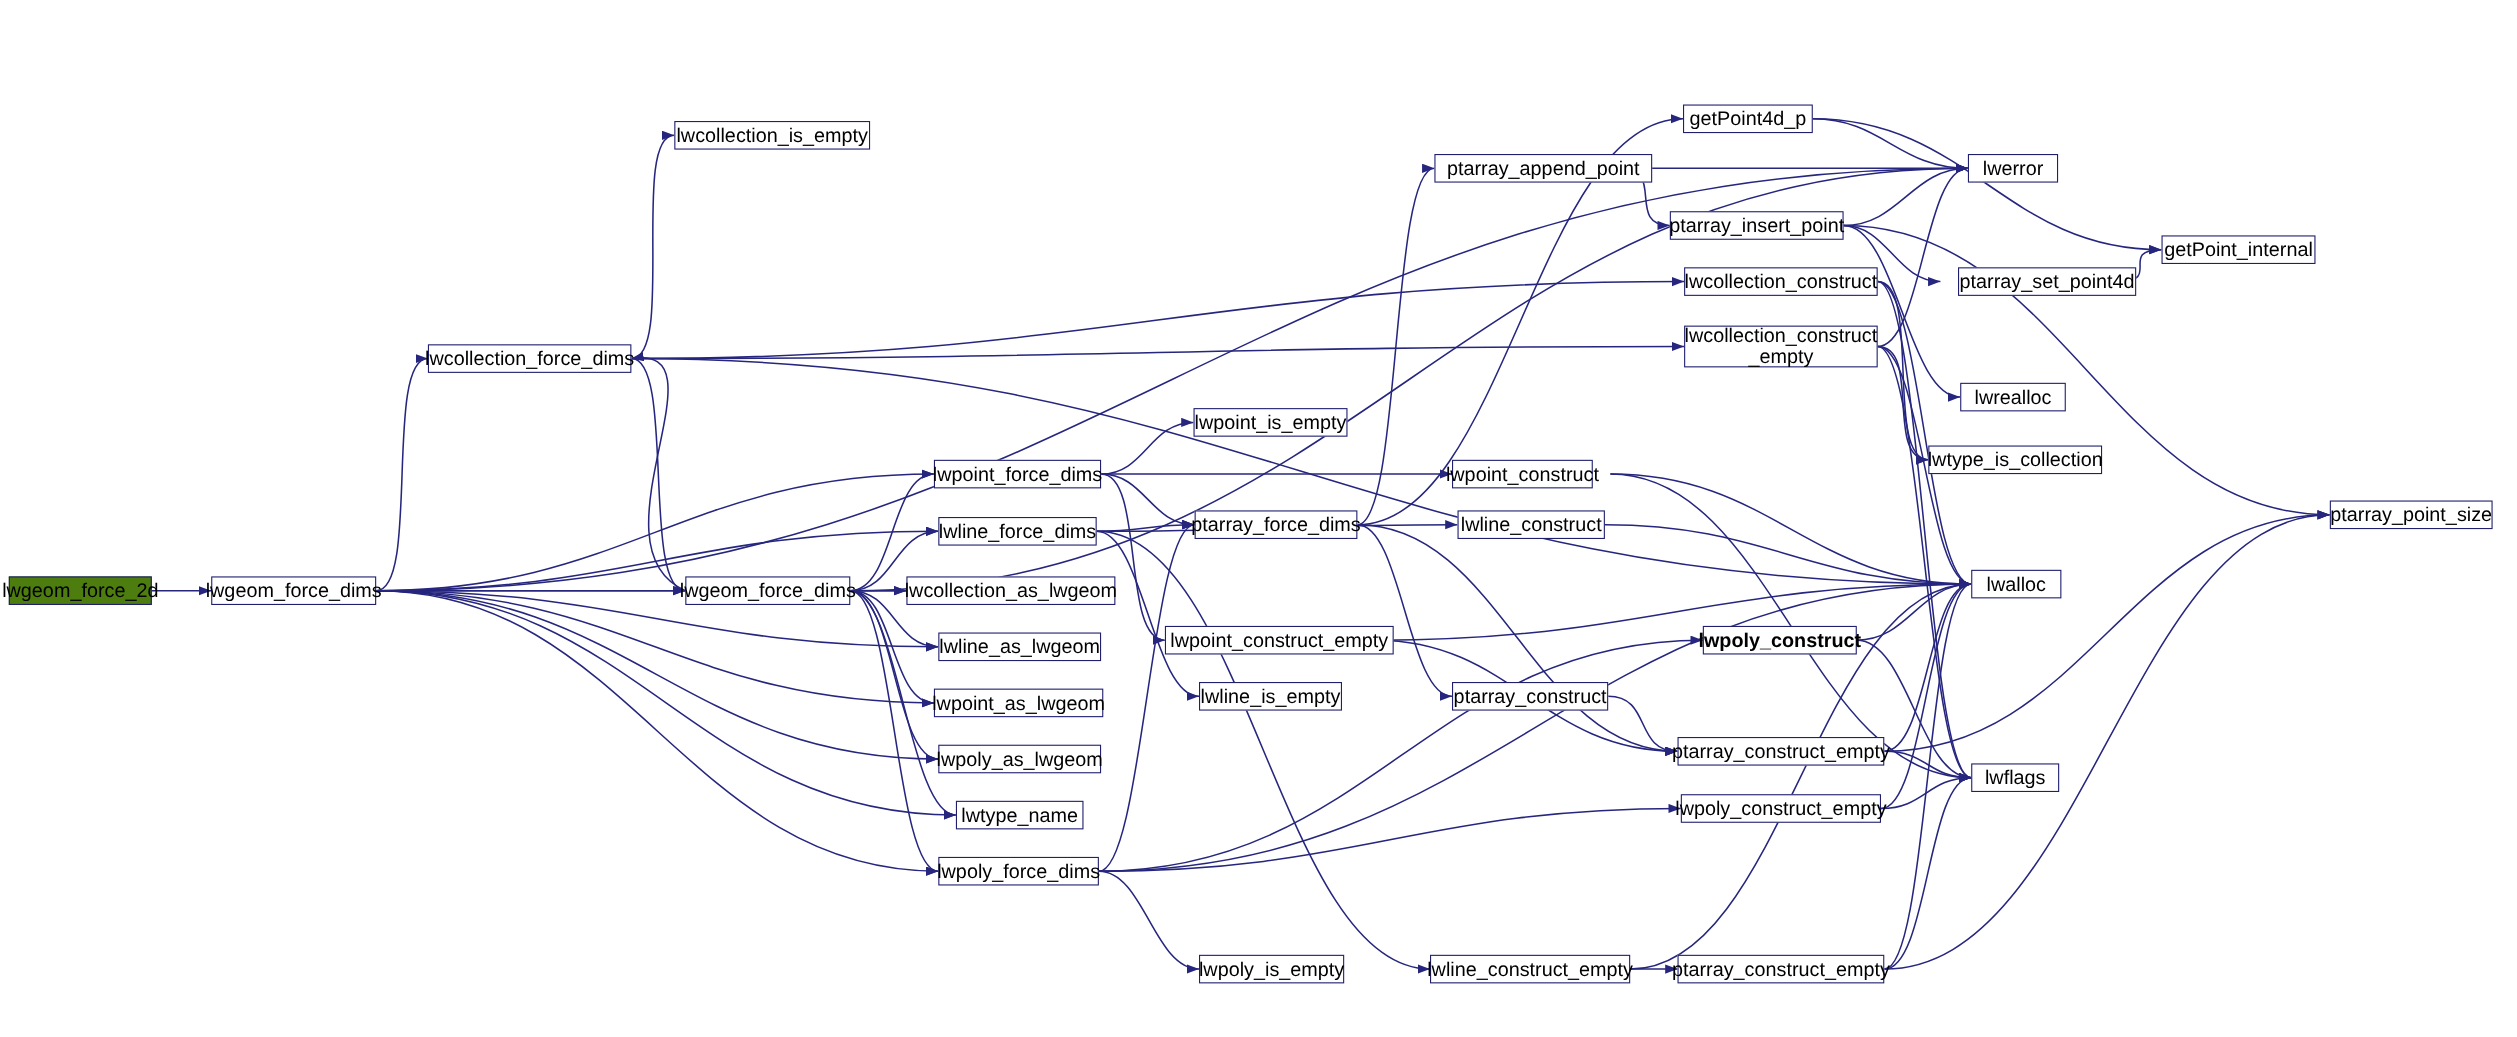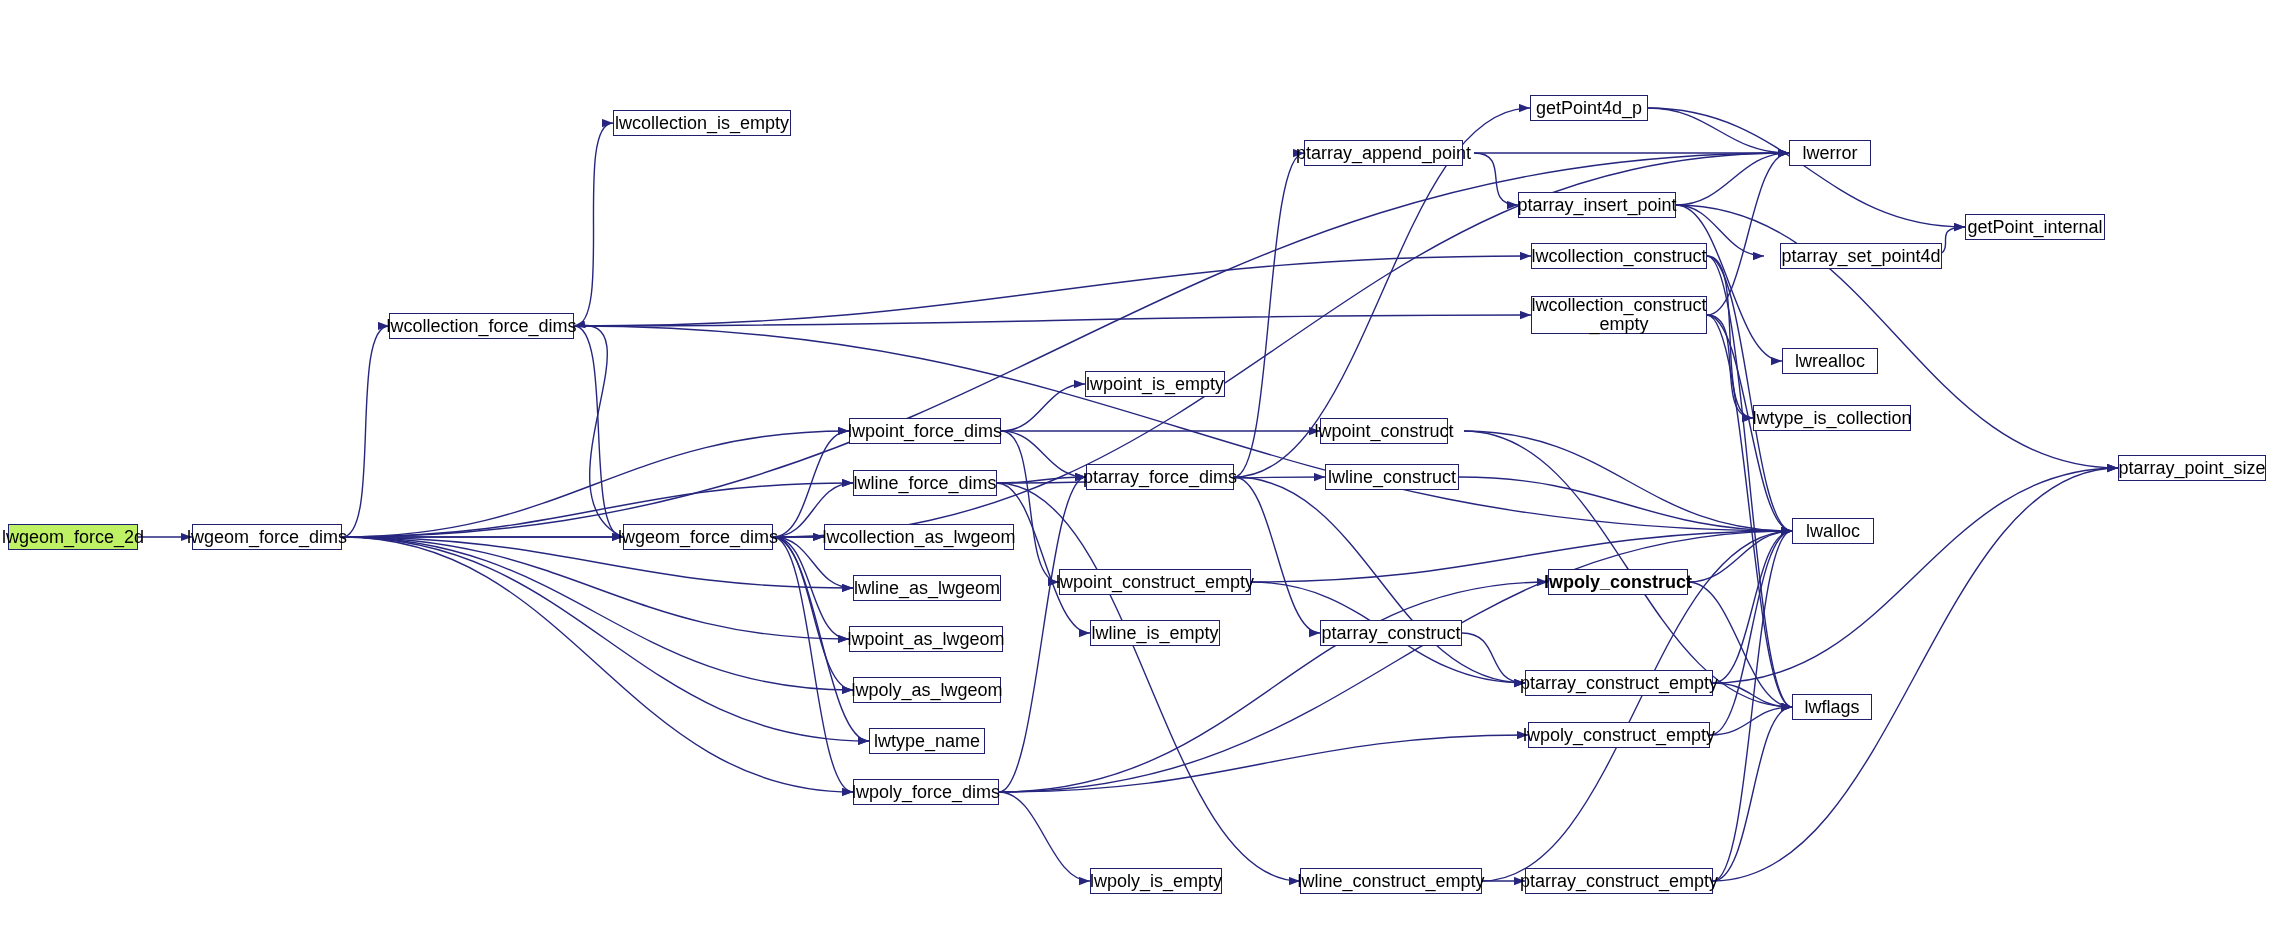--- a/index.html
+++ b/index.html
@@ -34,21 +34,21 @@
     font-size: 18px;
     line-height: 1.05;
     text-align: center;
     display: flex;
     align-items: center;
     justify-content: center;
     white-space: pre;
     z-index: 5;
   }
   .node.root {
-    background: #bef264;
+    background: #4d7c0f;
   }
   .node-label {
     display: block;
     padding: 0 4px;
   }
 </style>
 </head>
 <body>
 
 <div id="canvas">
@@ -147,24 +147,24 @@
     <div class="node" style="left: 849px; top: 418px; width: 152px; height: 26px;"><span class="node-label">lwpoint_force_dims</span></div>
     <div class="node" style="left: 853px; top: 470px; width: 144px; height: 26px;"><span class="node-label">lwline_force_dims</span></div>
     <div class="node" style="left: 824px; top: 524px; width: 190px; height: 26px;"><span class="node-label">lwcollection_as_lwgeom</span></div>
     <div class="node" style="left: 853px; top: 575px; width: 148px; height: 26px;"><span class="node-label">lwline_as_lwgeom</span></div>
     <div class="node" style="left: 849px; top: 626px; width: 154px; height: 26px;"><span class="node-label">lwpoint_as_lwgeom</span></div>
     <div class="node" style="left: 853px; top: 677px; width: 148px; height: 26px;"><span class="node-label">lwpoly_as_lwgeom</span></div>
     <div class="node" style="left: 869px; top: 728px; width: 116px; height: 26px; justify-content: center;"><span class="node-label">lwtype_name</span></div>
     <div class="node" style="left: 853px; top: 779px; width: 146px; height: 26px;"><span class="node-label">lwpoly_force_dims</span></div>
     <div class="node" style="left: 1085px; top: 371px; width: 140px; height: 26px;"><span class="node-label">lwpoint_is_empty</span></div>
     <div class="node" style="left: 1086px; top: 464px; width: 148px; height: 26px;"><span class="node-label">ptarray_force_dims</span></div>
-    <div class="node" style="left: 1059px; top: 569px; width: 192px; height: 26px;"><span class="node-label">lwpoint_construct_empty</span></div>
+    <div class="node" style="left: 1059px; top: 569px; width: 208px; height: 26px;"><span class="node-label">lwpoint_construct_empty</span></div>
     <div class="node" style="left: 1090px; top: 620px; width: 130px; height: 26px;"><span class="node-label">lwline_is_empty</span></div>
     <div class="node" style="left: 1090px; top: 868px; width: 132px; height: 26px;"><span class="node-label">lwpoly_is_empty</span></div>
-    <div class="node" style="left: 1304px; top: 140px; width: 159px; height: 26px;"><span class="node-label">ptarray_append_point</span></div>
+    <div class="node" style="left: 1304px; top: 140px; width: 198px; height: 26px;"><span class="node-label">ptarray_append_point</span></div>
     <div class="node" style="left: 1530px; top: 95px; width: 118px; height: 26px;"><span class="node-label">getPoint4d_p</span></div>
     <div class="node" style="left: 1789px; top: 140px; width: 82px; height: 26px;"><span class="node-label">lwerror</span></div>
     <div class="node" style="left: 1518px; top: 192px; width: 158px; height: 26px;"><span class="node-label">ptarray_insert_point</span></div>
     <div class="node" style="left: 1531px; top: 243px; width: 176px; height: 26px;"><span class="node-label">lwcollection_construct</span></div>
     <div class="node" style="left: 1764px; top: 243px; width: 162px; height: 26px; margin-left: 16px;"><span class="node-label">ptarray_set_point4d</span></div>
     <div class="node" style="left: 1965px; top: 214px; width: 140px; height: 26px;"><span class="node-label">getPoint_internal</span></div>
     <div class="node" style="left: 1531px; top: 296px; width: 176px; height: 38px;"><span class="node-label">lwcollection_construct
 _empty</span></div>
     <div class="node" style="left: 1782px; top: 348px; width: 96px; height: 26px;"><span class="node-label">lwrealloc</span></div>
     <div class="node" style="left: 1753px; top: 405px; width: 158px; height: 26px; text-align: center;"><span class="node-label">lwtype_is_collection</span></div>

